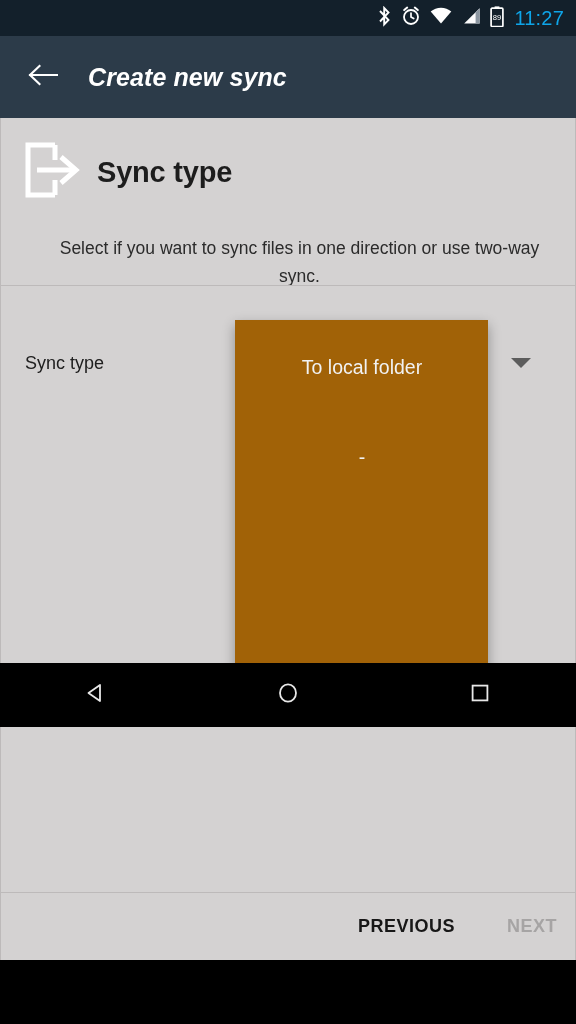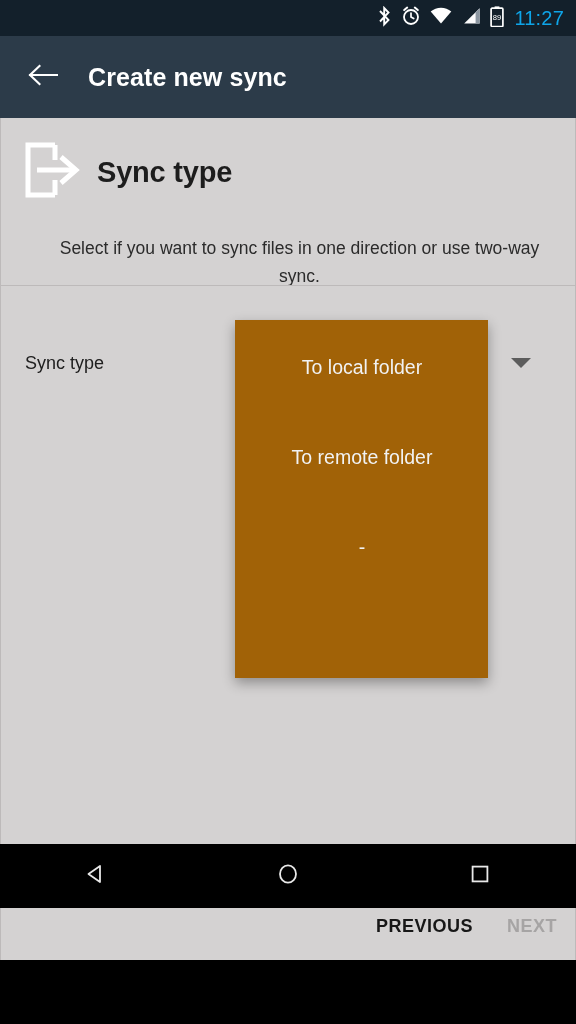--- a/index.html
+++ b/index.html
@@ -6,21 +6,21 @@
 
   html, body {
     width:576px; height:1024px;
     background:#000;
     font-family:"Liberation Sans", sans-serif;
     overflow:hidden;
   }
 
   #screen {
     position:relative;
-    width:576px; height:908px;
+    width:576px; height:727px;
     background:#d4d2d2;
   }
 
   
   .status-bar {
     position:absolute; top:0; left:0;
     width:576px; height:36px;
     background:#13202b;
     display:flex; align-items:center; justify-content:flex-end;
     padding-right:12px;
@@ -31,21 +31,21 @@
     color:#0ea5e9; font-size:20px; font-weight:400;
     margin-left:10px; letter-spacing:.2px;
     line-height:1;
   }
 
   
   .app-bar {
     position:absolute; top:36px; left:0;
     width:576px; height:82px;
     background:#2c3b49;
-    display:flex; align-items:center;
+    display:flex; align-items:center;font-style:italic;
   }
   .back-btn {
     width:62px; height:62px;
     margin-left:12px;
     display:flex; align-items:center; justify-content:center;
     cursor:pointer;
   }
   .app-bar-title {
     color:#ffffff;
     font-size:25px;
@@ -130,21 +130,21 @@
 
   
   .button-bar {
     position:absolute; top:892px; left:0;
     width:576px; height:68px;
     background:#d4d2d2;
     border-top:1px solid #bdbaba;
     border-left:1px solid #bdbaba;
     border-right:1px solid #bdbaba;
     display:flex; align-items:center; justify-content:flex-end;
-    padding-right:18px; gap:34px;
+    padding-right:18px; gap:52px;
   }
   .wizard-btn {
     font-size:18px;
     font-weight:bold;
     letter-spacing:.5px;
     background:none; border:none;
     font-family:"Liberation Sans", sans-serif;
     cursor:pointer;
   }
   .btn-prev { color:#171717; }
@@ -241,21 +241,20 @@
 
     <div class="divider"></div>
 
     <div class="spinner-row">
       <span class="spinner-label">Sync type</span>
       <span class="spinner-caret"></span>
     </div>
 
     <div class="dropdown">
       <div class="dd-item">To local folder</div>
-      <div class="dd-item">To remote folder</div>
       <div class="dd-item">-</div>
     </div>
 
   </div>
 
   <div class="button-bar">
     <button class="wizard-btn btn-prev">PREVIOUS</button>
     <button class="wizard-btn btn-next">NEXT</button>
   </div>
 

